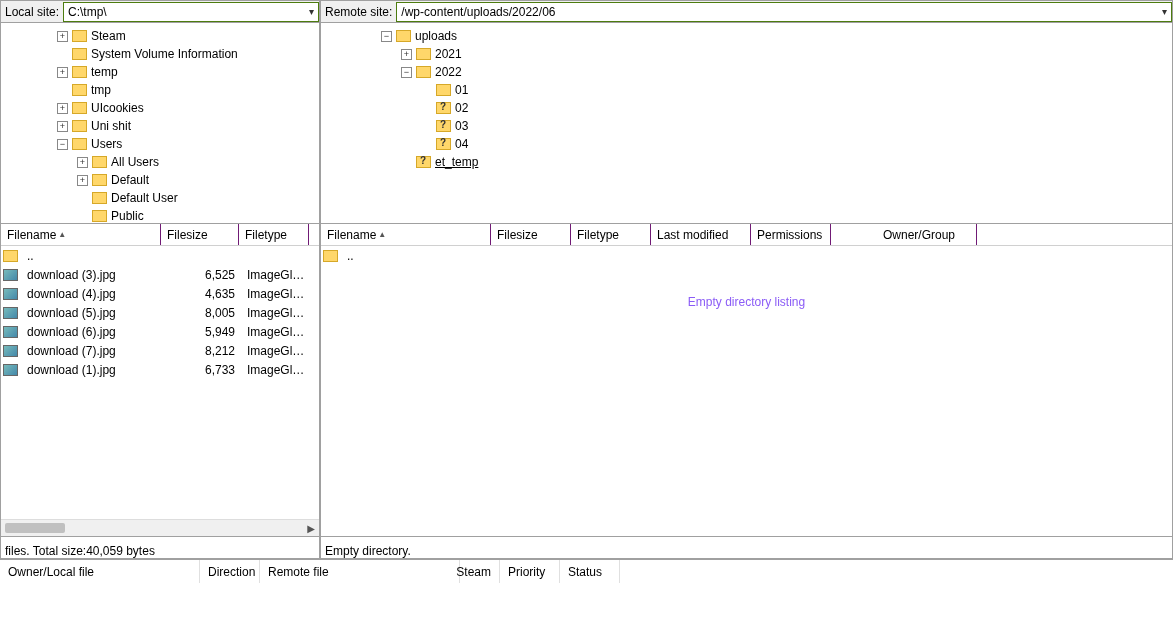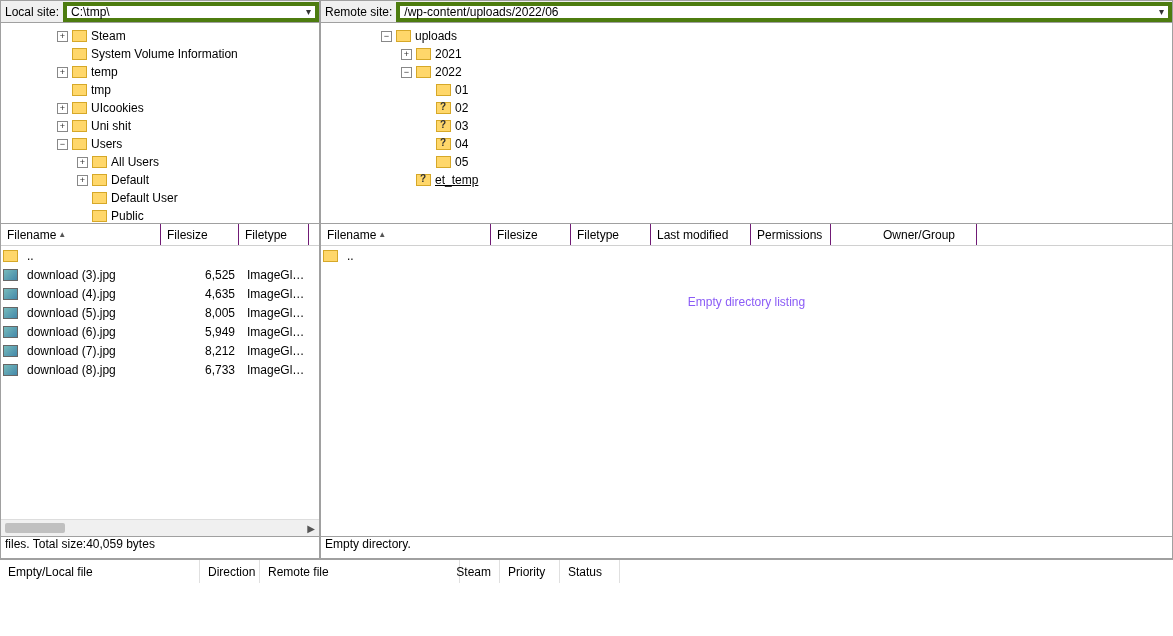--- a/index.html
+++ b/index.html
@@ -4,21 +4,21 @@
 <style>
 * { box-sizing: border-box; margin: 0; padding: 0; }
 body { font-family: "Segoe UI", Tahoma, sans-serif; font-size: 12px; color: #000; background: #fff; width: 1173px; height: 636px; overflow: hidden; display: flex; flex-direction: column; }
 .panes { display: flex; flex-direction: column; flex: 1; }
 .row { display: flex; }
 .pane-local, .pane-remote { display: flex; flex-direction: column; border: 1px solid #a0a0a0; }
 .pane-local { width: 320px; }
 .pane-remote { flex: 1; }
 .pathbar { display: flex; align-items: center; border-bottom: 1px solid #a0a0a0; background: #f0f0f0; height: 22px; }
 .pathbar-label { padding: 0 4px; white-space: nowrap; }
-.pathbar-input { flex: 1; height: 20px; border: 4px solid #4d7c0f; background: #fff; display: flex; align-items: center; padding: 0 4px; position: relative; }
+.pathbar-input { flex: 1; height: 20px; border: 1px solid #4d7c0f; background: #fff; display: flex; align-items: center; padding: 0 4px; position: relative; }
 .pathbar-input .chev { position: absolute; right: 4px; font-size: 10px; color: #333; }
 .tree { flex: 1; overflow-y: scroll; overflow-x: hidden; background: #fff; padding: 4px 0; position: relative; }
 .tree-row { display: flex; align-items: center; height: 18px; cursor: default; }
 .expander { width: 11px; height: 11px; border: 1px solid #888; display: inline-flex; align-items: center; justify-content: center; font-size: 9px; line-height: 1; margin-right: 4px; color: #333; background: #fff; }
 .expander.blank { border: none; background: transparent; }
 .folder-icon { width: 15px; height: 12px; background: #ffd76a; border: 1px solid #d6a828; margin-right: 4px; display: inline-block; position: relative; }
 .folder-icon.q::after { content: "?"; position: absolute; left: 3px; top: -2px; font-size: 10px; font-weight: bold; color: #333; }
 .tree-label { white-space: nowrap; }
 
 .filelist { display: flex; flex-direction: column; }
@@ -37,21 +37,21 @@
 .local-cols .c-size { width: 78px; }
 .local-cols .c-type { width: 70px; }
 
 .remote-cols .c-name { width: 170px; }
 .remote-cols .c-size { width: 80px; }
 .remote-cols .c-type { width: 80px; }
 .remote-cols .c-mod { width: 100px; }
 .remote-cols .c-perm { width: 80px; }
 .remote-cols .c-own { width: 100px; margin-left: 46px; }
 
-.statusline { height: 22px; border-top: 1px solid #a0a0a0; display: flex; align-items: flex-start; padding: 0 4px; background: #fff; }
+.statusline { height: 22px; border-top: 1px solid #a0a0a0; display: flex; align-items: flex-end; padding: 0 4px; background: #fff; }
 .empty-msg { text-align: center; padding-top: 30px; color: #8b5cf6; }
 
 .hscroll { height: 17px; background: #f0f0f0; border-top: 1px solid #ddd; display: flex; align-items: center; }
 .hscroll .thumb { background: #c0c0c0; height: 10px; width: 60px; margin-left: 4px; border-radius: 2px; }
 .hscroll .arrow { margin-left: auto; margin-right: 4px; font-size: 10px; color: #555; }
 
 .queue-header { display: flex; background: #fff; border-top: 1px solid #a0a0a0; height: 24px; align-items: center; }
 .queue-header .col { padding: 0 8px; border-right: 1px solid #e0e0e0; height: 100%; display: flex; align-items: center; }
 
 .row-trees { height: 224px; }
@@ -167,25 +167,20 @@
           <div class="tree-row" style="padding-left: 100px;">
             <span class="expander blank"></span>
             <span class="folder-icon q"></span>
             <span class="tree-label">03</span>
           </div>
           <div class="tree-row" style="padding-left: 100px;">
             <span class="expander blank"></span>
             <span class="folder-icon q"></span>
             <span class="tree-label">04</span>
           </div>
-          <div class="tree-row" style="padding-left: 100px;">
-            <span class="expander blank"></span>
-            <span class="folder-icon"></span>
-            <span class="tree-label">05</span>
-          </div>
           <div class="tree-row" style="padding-left: 80px; text-decoration: underline;">
             <span class="expander blank"></span>
             <span class="folder-icon q"></span>
             <span class="tree-label">et_temp</span>
           </div>
         </div>
     </div>
   </div>
 
   <div class="row row-lists">
@@ -234,21 +229,21 @@
             <span class="cell c-type" style="width: 70px;">ImageGlass</span>
           </div>
           <div class="file-row">
             <span class="file-icon img"></span>
             <span class="cell c-name" style="width: 142px;">download (7).jpg</span>
             <span class="cell c-size right" style="width: 78px;">8,212</span>
             <span class="cell c-type" style="width: 70px;">ImageGlass</span>
           </div>
           <div class="file-row">
             <span class="file-icon img"></span>
-            <span class="cell c-name" style="width: 142px;">download (8).jpg</span>
+            <span class="cell c-name" style="width: 142px;">download (1).jpg</span>
             <span class="cell c-size right" style="width: 78px;">6,733</span>
             <span class="cell c-type" style="width: 70px;">ImageGlass</span>
           </div>
         </div>
       <div class="hscroll">
         <div class="thumb"></div>
         <span class="arrow">▶</span>
       </div>
       <div class="statusline">
         <span> files. Total size: </span>
@@ -285,21 +280,21 @@
         <div class="empty-msg">Empty directory listing</div>
       </div>
       <div class="statusline">
         <span>Empty directory.</span>
       </div>
     </div>
   </div>
 
   <div class="queue-header">
     <div class="col" style="width:200px">
-        <span>Empty/Local file</span>
+        <span>Owner/Local file</span>
       </div>
     <div class="col" style="width:60px">
         <span>Direction</span>
       </div>
     <div class="col" style="width:200px">
         <span>Remote file</span>
       </div>
     <div class="col" style="width:40px;justify-content:flex-end">
         <span>Steam</span>
       </div>

